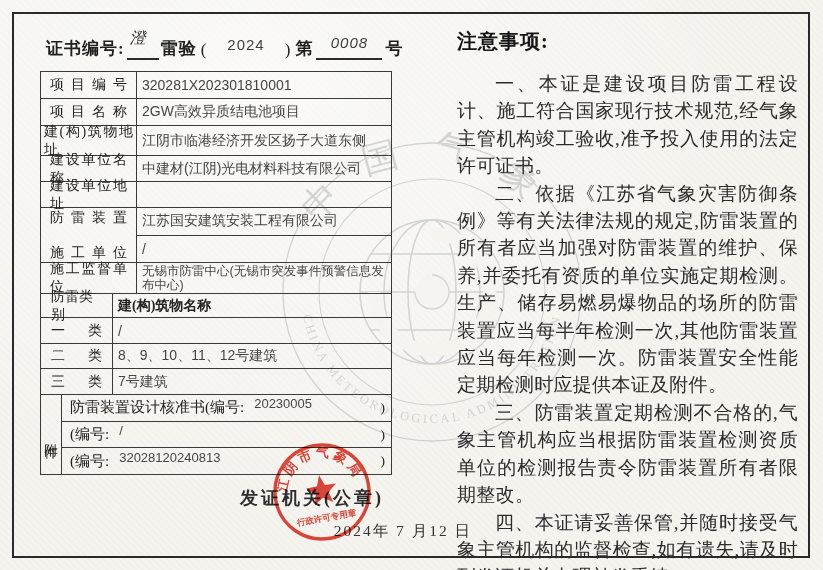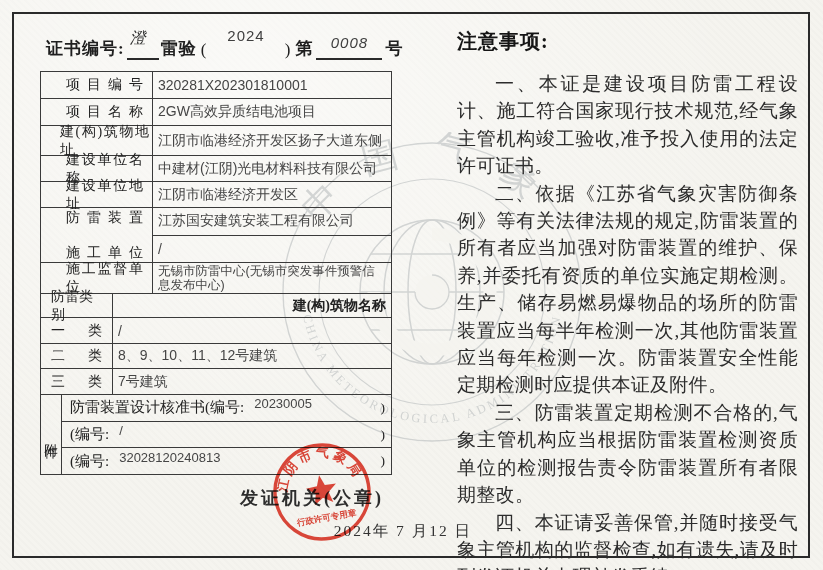--- a/index.html
+++ b/index.html
@@ -19,40 +19,40 @@
     font-size:17px;color:#1f1f1f;letter-spacing:1px;white-space:nowrap;}
   .certno .lbl{font-weight:600;}
   .useg{display:inline-block;position:relative;border-bottom:2px solid #2a2a2a;height:24px;vertical-align:bottom;}
   .useg1{width:32px;margin:0 2px;}
   .useg2{width:66px;margin:0 3px;}
   .useg .fill{position:absolute;left:0;right:0;bottom:7px;text-align:center;
     font-family:"Liberation Sans","DejaVu Sans",sans-serif;font-size:15px;color:#3f3f3f;letter-spacing:1px;}
   .useg1 .fill{bottom:9px;text-align:left;padding-left:3px;font-family:"Liberation Serif","DejaVu Serif",serif;font-size:16px;color:#2c2c2c;}
   .paren{margin:0 4px;}
   .yearnum{font-family:"Liberation Sans","DejaVu Sans",sans-serif;font-size:15px;color:#3f3f3f;
-    position:relative;top:-5px;margin:11px 16px;letter-spacing:1px;}
+    position:relative;top:-5px;margin:2px 16px;letter-spacing:1px;}
 
   
   .tbl{position:absolute;left:40px;top:71px;width:350px;z-index:1;border:1.6px solid #3a3a3a;
     color:#1f1f1f;font-size:14px;}
   .row{display:flex;border-bottom:1.4px solid #3a3a3a;box-sizing:border-box;}
   .row:last-child{border-bottom:none;}
   .cell{display:flex;align-items:center;box-sizing:border-box;}
-  .lab{width:96px;border-right:1.4px solid #3a3a3a;padding:0 9px;flex:none;margin-left:16px;}
+  .lab{width:96px;border-right:1.4px solid #3a3a3a;padding:0 9px;flex:none;}
   .lab2{width:72px;border-right:1.4px solid #3a3a3a;padding:0 10px;flex:none;}
   .j{width:100%;text-align:justify;text-align-last:justify;-moz-text-align-last:justify;text-justify:inter-character;}
   .plain{width:100%;}
   .val{flex:1;padding:0 5px;font-family:"Liberation Sans","DejaVu Sans",sans-serif;color:#454545;min-width:0;}
   .val span{width:100%;}
   .two{display:flex;flex-direction:column;gap:17px;width:100%;}
   .vsplit{flex:1;display:flex;flex-direction:column;min-width:0;}
   .vs1{flex:1;border-bottom:1.3px solid #3a3a3a;}
   .vs2{height:22px;}
   .wrap2 span{font-size:12.5px;line-height:14.5px;}
-  .hdrval span{font-family:"Liberation Serif","DejaVu Serif",serif;text-align:right;font-weight:600;color:#222;}
+  .hdrval span{font-family:"Liberation Serif","DejaVu Serif",serif;text-align:left;font-weight:600;color:#222;}
   .attlab{width:21px;border-right:1.4px solid #3a3a3a;flex:none;justify-content:center;
     writing-mode:vertical-rl;text-orientation:upright;letter-spacing:2px;font-size:13.5px;line-height:21px;}
   .attrows{flex:1;display:flex;flex-direction:column;min-width:0;}
   .attrow{flex:1;display:flex;align-items:center;border-bottom:1.3px solid #3a3a3a;padding:0 6px 0 8px;}
   .attrow:last-child{border-bottom:none;}
   .attname{font-size:15px;color:#222;white-space:nowrap;}
   .attval{font-family:"Liberation Sans","DejaVu Sans",sans-serif;font-size:13px;color:#454545;
     position:relative;top:-4px;margin-left:10px;white-space:nowrap;}
   .attclose{margin-left:auto;font-size:13.5px;color:#222;}
 
@@ -154,23 +154,20 @@
           <span class="j">建设单位名称</span>
         </div>
       <div class="cell val">
           <span>中建材(江阴)光电材料科技有限公司</span>
         </div>
     </div>
     <div class="row" style="height:26px">
       <div class="cell lab">
           <span class="j">建设单位地址</span>
         </div>
-      <div class="cell val">
-          <span>江阴市临港经济开发区</span>
-        </div>
     </div>
     <div class="row" style="height:55px">
       <div class="cell lab">
         <div class="two">
           <span class="j">防雷装置</span>
           <span class="j">施工单位</span>
         </div>
       </div>
       <div class="vsplit">
         <div class="cell val vs1">

